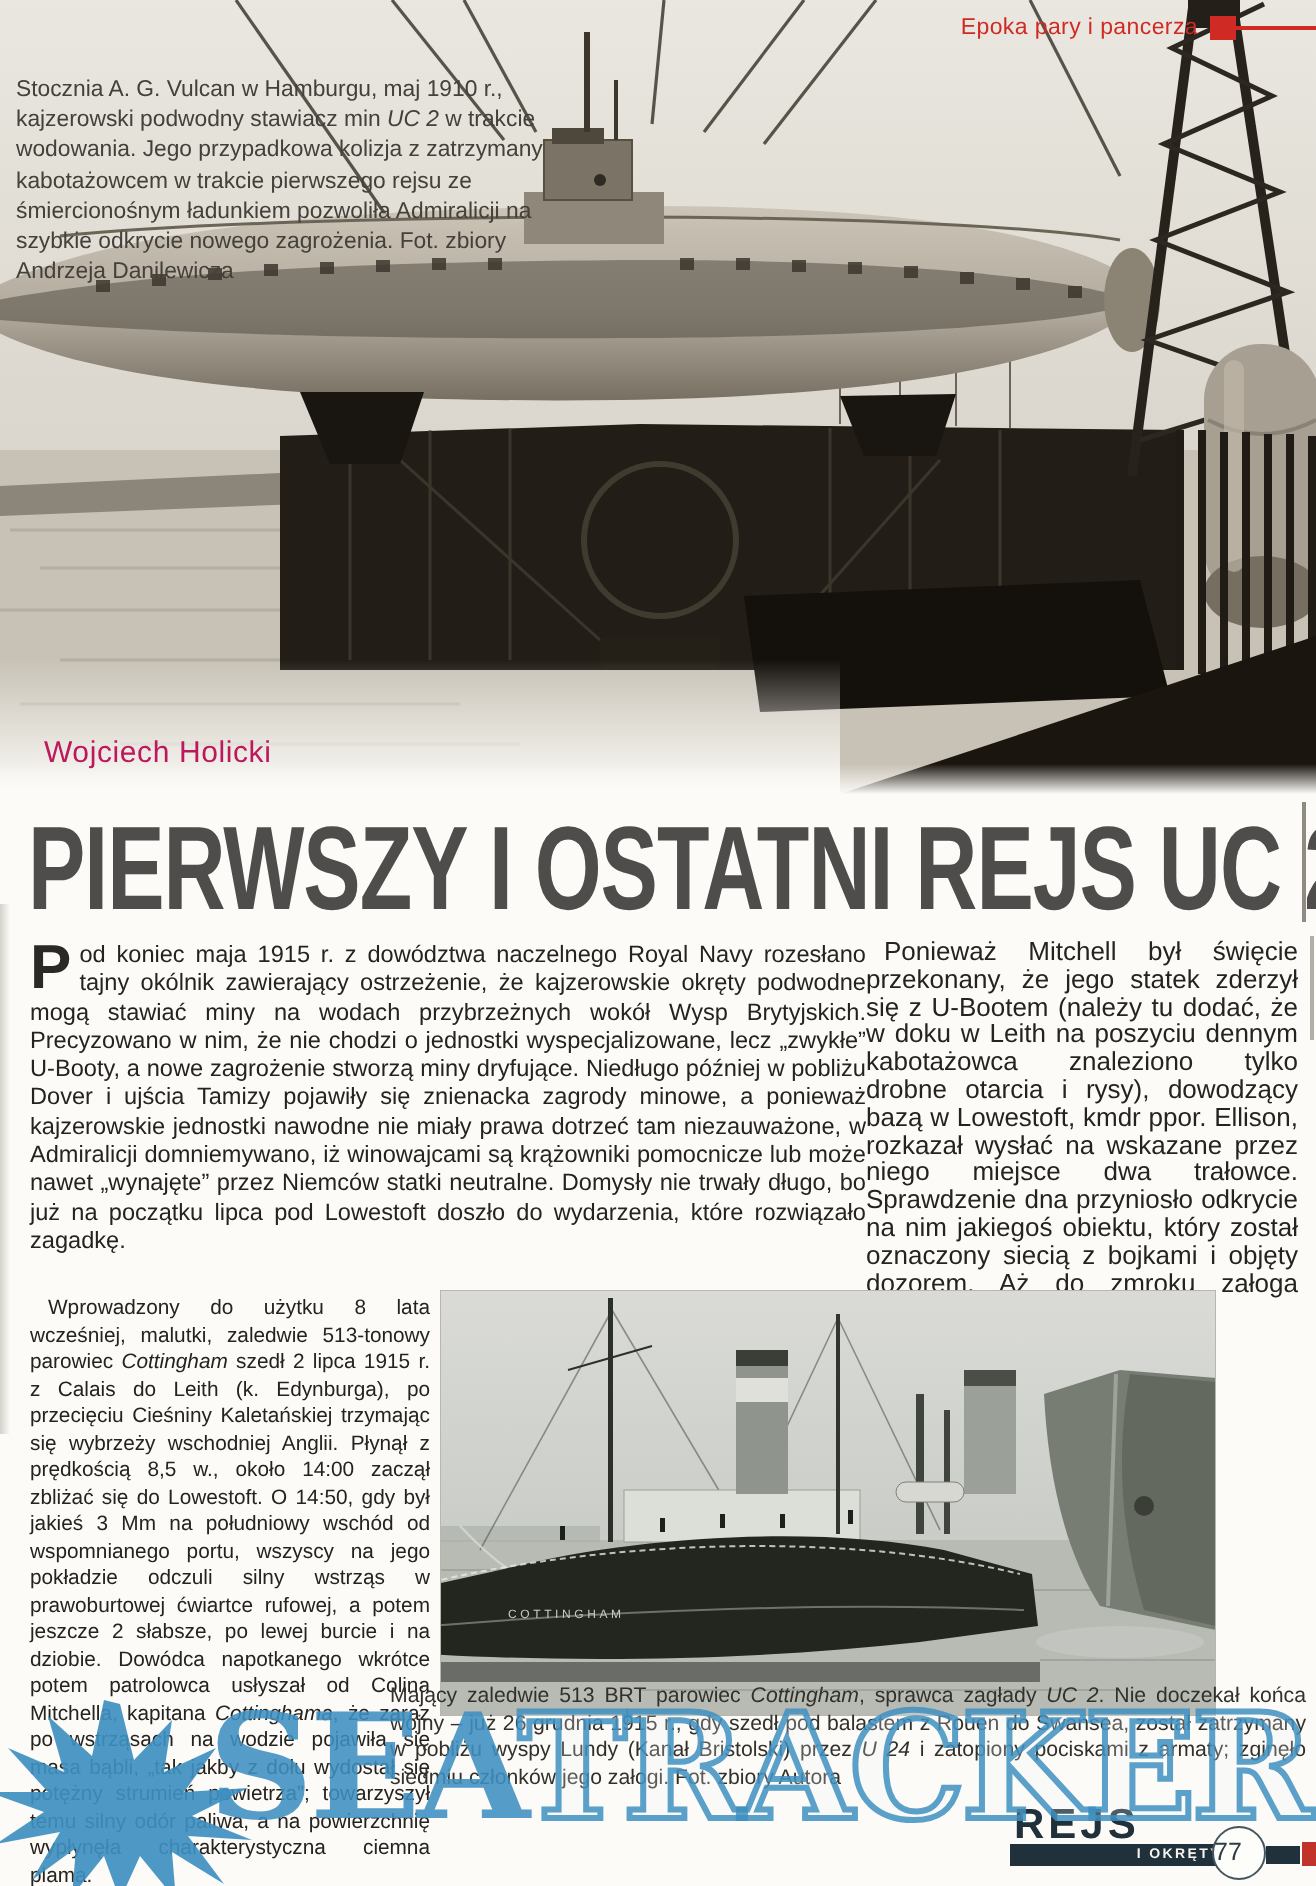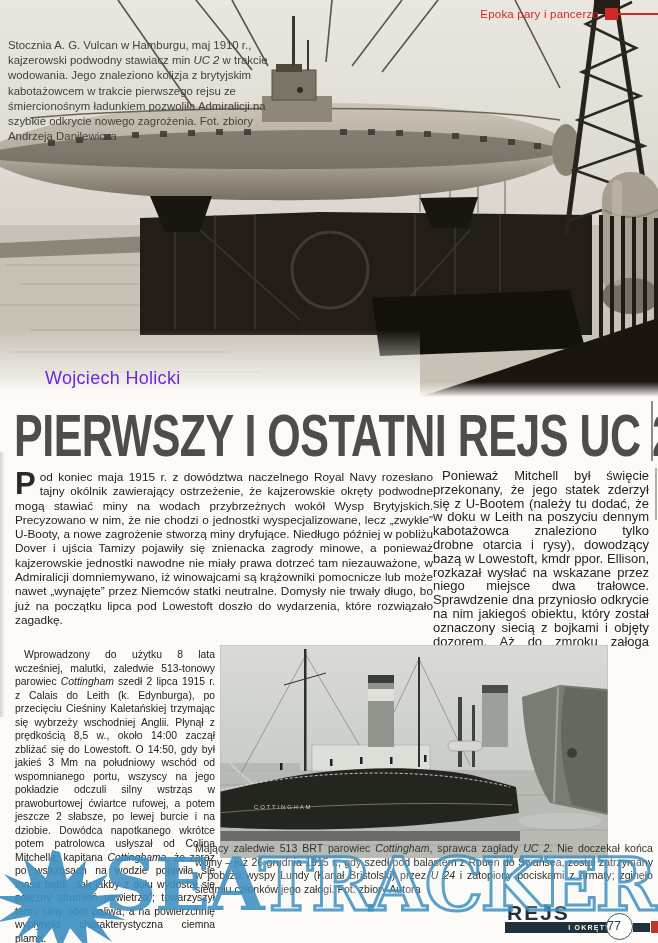--- a/index.html
+++ b/index.html
@@ -15,21 +15,21 @@
     position:absolute;left:8px;top:38px;width:292px;
     font-size:11.4px;line-height:15.2px;color:#44403a;
   }
   .caption-top i{font-style:italic;}
   .kicker{position:absolute;right:0;top:6px;height:16px;display:flex;align-items:center;}
   .kicker-text{font-size:11.5px;color:#cf2b24;letter-spacing:.2px;}
   .kicker-sq{display:inline-block;width:13px;height:12px;background:#cf2b24;margin-left:6px;}
   .kicker-line{display:inline-block;width:40px;height:2px;background:#cf2b24;}
   .author{
     position:absolute;left:22px;top:368px;
-    font-size:18px;color:#6d28d9;letter-spacing:.3px;margin-left:23px;
+    font-size:15px;color:#be185d;letter-spacing:.3px;
   }
   
   .headline{
     position:absolute;left:14px;top:402px;margin:0;
     font-size:43px;font-weight:bold;letter-spacing:-.5px;color:#4f4d4b;
     white-space:nowrap;transform:scaleY(1.38);transform-origin:left top;
   }
   
   .lead{
     position:absolute;left:15px;top:470px;width:418px;margin:0;
@@ -204,21 +204,21 @@
         <rect x="632" y="217" width="4" height="128"></rect>
           <rect x="643" y="217" width="4" height="130"></rect>
         <rect x="654" y="218" width="4" height="132"></rect>
       </g>
       <path d="M420,397 L658,318 L658,397 Z" fill="#1a150f"></path>
       <rect x="0" y="330" width="420" height="67" fill="url(#fadeBL)"></rect>
       <rect x="0" y="382" width="658" height="15" fill="url(#fadeBL)"></rect>
     </svg>
 
     <div class="caption-top">
-      <span>Stocznia A. G. Vulcan w Hamburgu, maj 1910 r., kajzerowski podwodny stawiacz min </span><i>UC 2</i><span> w trakcie wodowania. Jego znaleziono kolizja z brytyjskim kabotażowcem w trakcie pierwszego rejsu ze śmiercionośnym ładunkiem pozwoliła Admiralicji na szybkie odkrycie nowego zagrożenia. Fot. zbiory Andrzeja Danilewicza</span>
+      <span>Stocznia A. G. Vulcan w Hamburgu, maj 1910 r., kajzerowski podwodny stawiacz min </span><i>UC 2</i><span> w trakcie wodowania. Jego przypadkowa kolizja z zatrzymany kabotażowcem w trakcie pierwszego rejsu ze śmiercionośnym ładunkiem pozwoliła Admiralicji na szybkie odkrycie nowego zagrożenia. Fot. zbiory Andrzeja Danilewicza</span>
     </div>
 
     <div class="kicker">
       <span class="kicker-text">Epoka pary i pancerza</span>
       <span class="kicker-sq"></span>
       <span class="kicker-line"></span>
     </div>
 
     <div class="author">Wojciech Holicki</div>
   </div>

